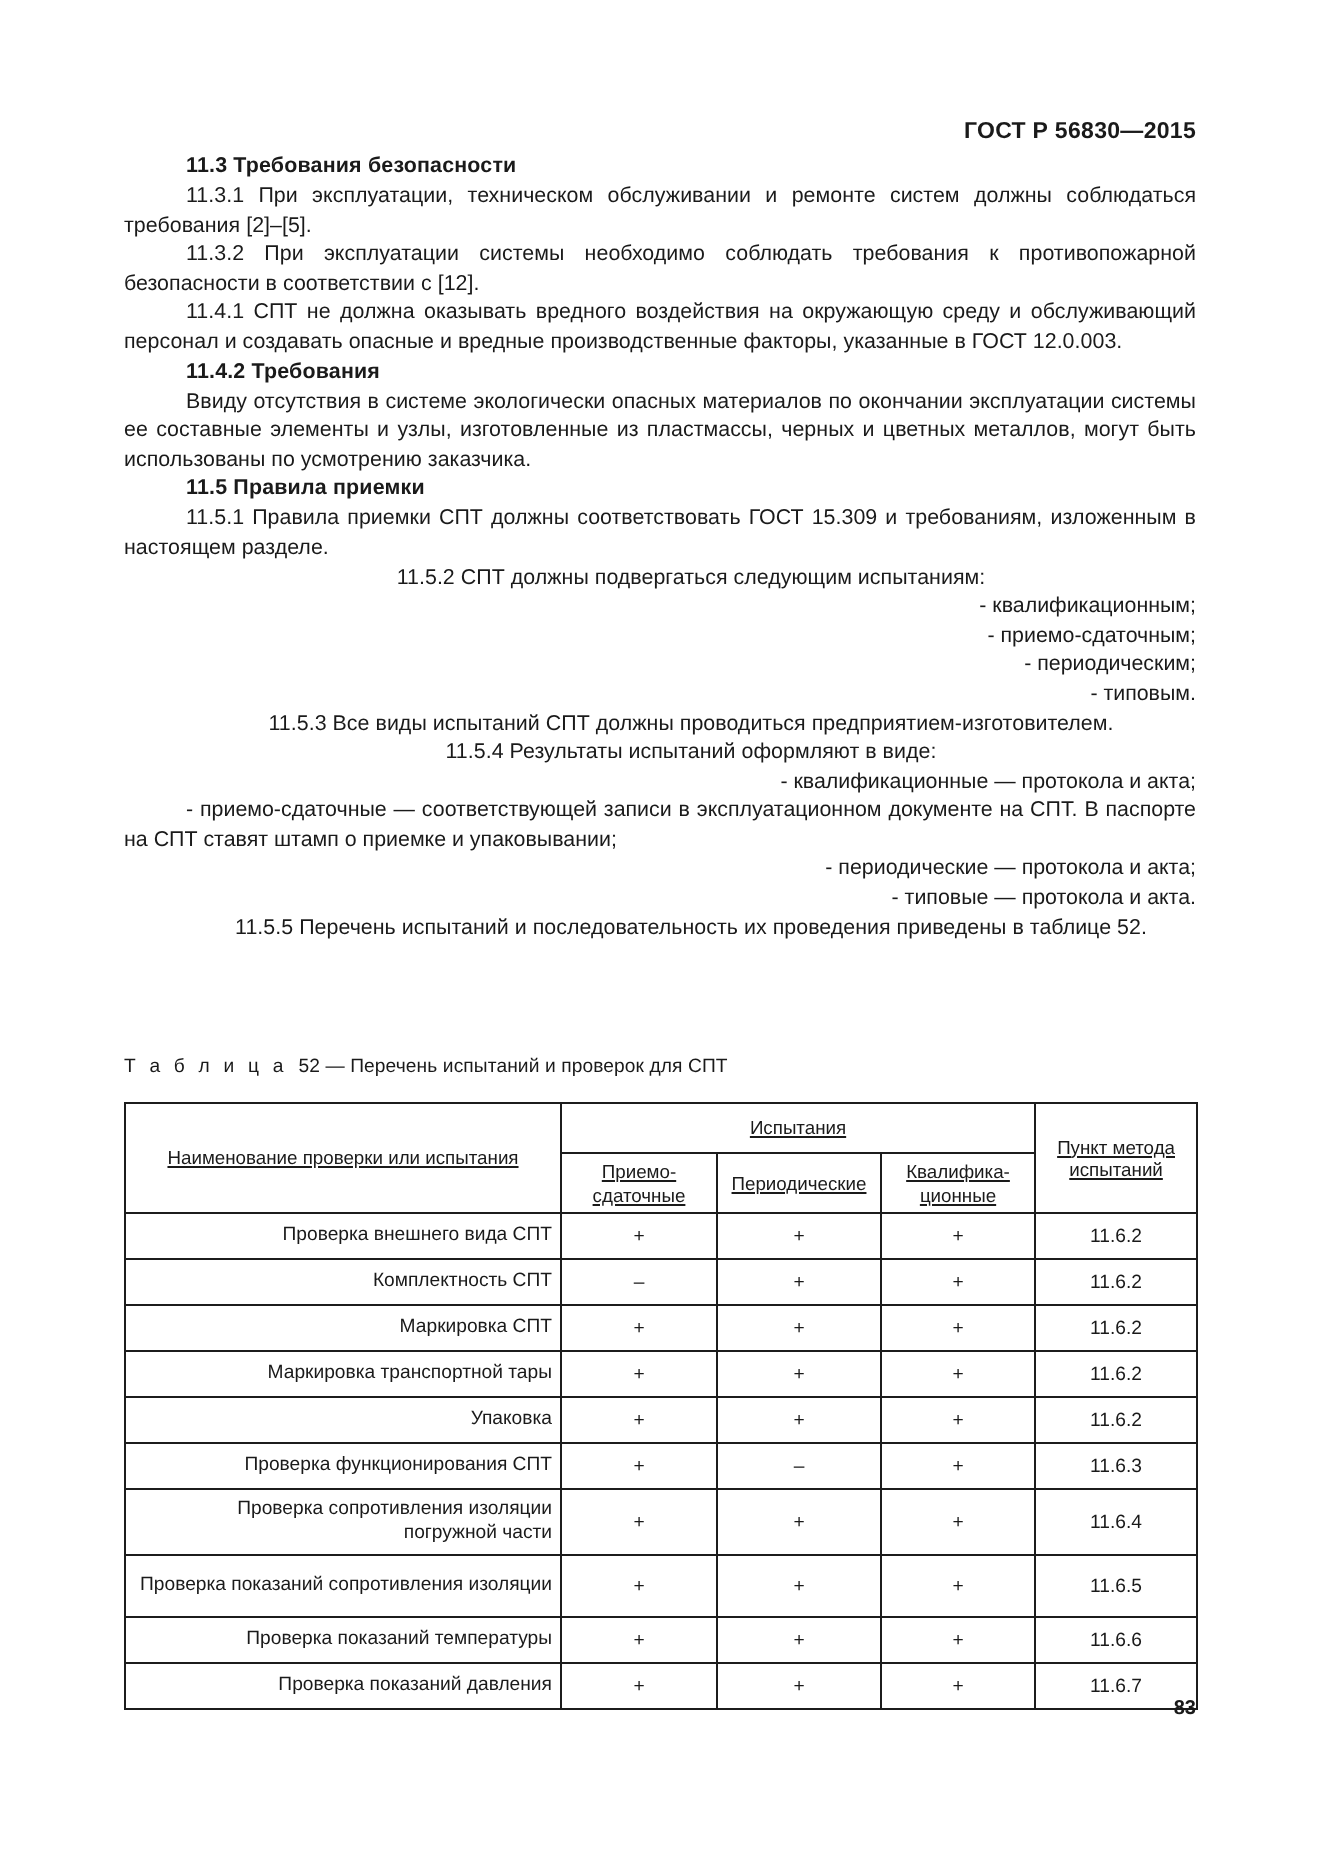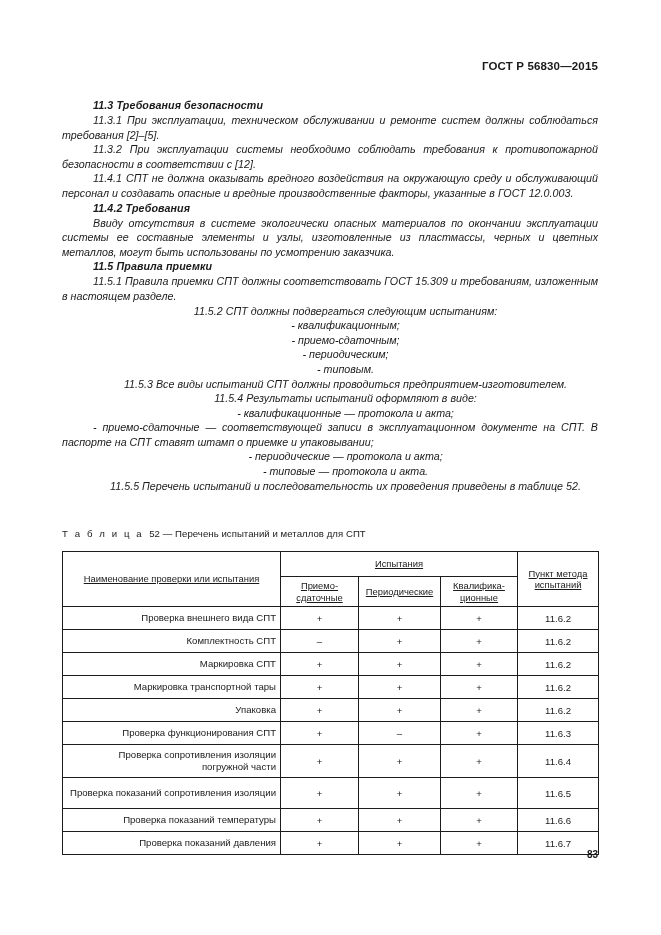--- a/index.html
+++ b/index.html
@@ -33,23 +33,22 @@
     font-size: 11.5px;
     font-weight: bold;
     letter-spacing: 0.15px;
     white-space: nowrap;
   }
 
   
   .body-col {
     position: absolute;
     left: 62px;
-    top: 98px;
+    top: 76px;
     width: 536px;
-    font-style: italic;
   }
 
   h3.sec {
     font-size: 10.7px;
     font-weight: bold;
     margin: 0;
     padding: 0 0 0 31px;
     line-height: 15px;
     letter-spacing: 0.1px;
   }
@@ -64,21 +63,21 @@
     text-indent: 31px;
     letter-spacing: 0.02px;
   }
   p.para.nojust { text-align: center; }
   p.dash {
     font-size: 10.7px;
     line-height: 14.6px;
     margin: 0;
     padding-left: 31px;
     text-indent: 0;
-    text-align: center;
+    text-align: right;
   }
   p.dash.just { text-align: justify; text-indent: 0; padding-left: 0; }
   p.dash.just > span.lead { padding-left: 31px; }
 
   
   .tbl-caption {
     position: absolute;
     left: 62px;
     top: 528px;
     font-size: 9.6px;
@@ -176,21 +175,21 @@
 
     <p class="dash">- квалификационные — протокола и акта;</p>
     <p class="dash just"><span class="lead">- приемо-сдаточные — соответствующей записи в эксплуатационном документе на СПТ. В паспорте на СПТ ставят штамп о приемке и упаковывании;</span></p>
     <p class="dash">- периодические — протокола и акта;</p>
     <p class="dash">- типовые — протокола и акта.</p>
 
     <p class="para nojust">11.5.5 Перечень испытаний и последовательность их проведения приведены в таблице 52.</p>
   </div>
 
   <div class="tbl-caption">
-    <span class="tlabel">Т а б л и ц а</span><span>&nbsp;&nbsp;</span><span>52</span><span>&nbsp;</span><span>— Перечень испытаний и металлов для СПТ</span>
+    <span class="tlabel">Т а б л и ц а</span><span>&nbsp;&nbsp;</span><span>52</span><span>&nbsp;</span><span>— Перечень испытаний и проверок для СПТ</span>
   </div>
 
   <div class="tbl-wrap">
     <table class="t52">
       <colgroup>
         <col style="width:218px">
           <col style="width:78px">
           <col style="width:82px">
           <col style="width:77px">
           <col style="width:81px">

